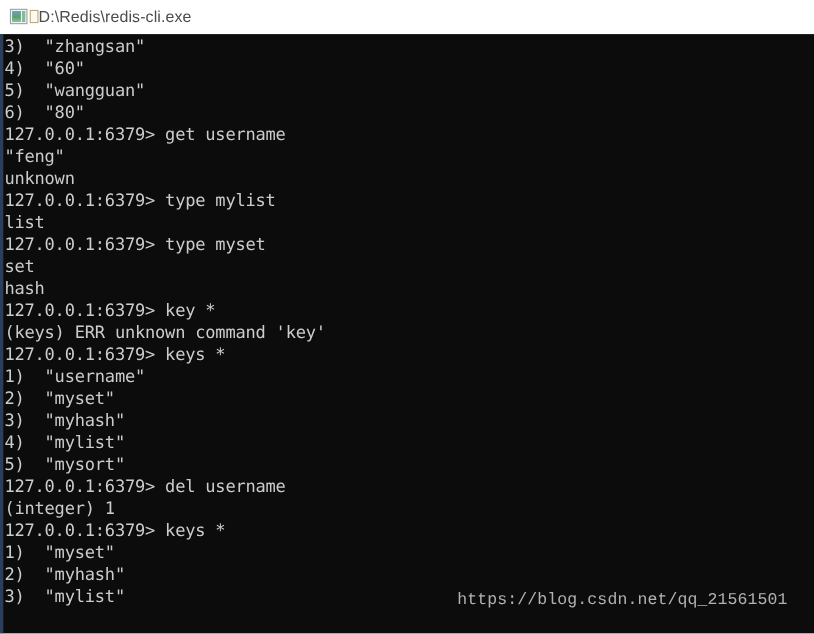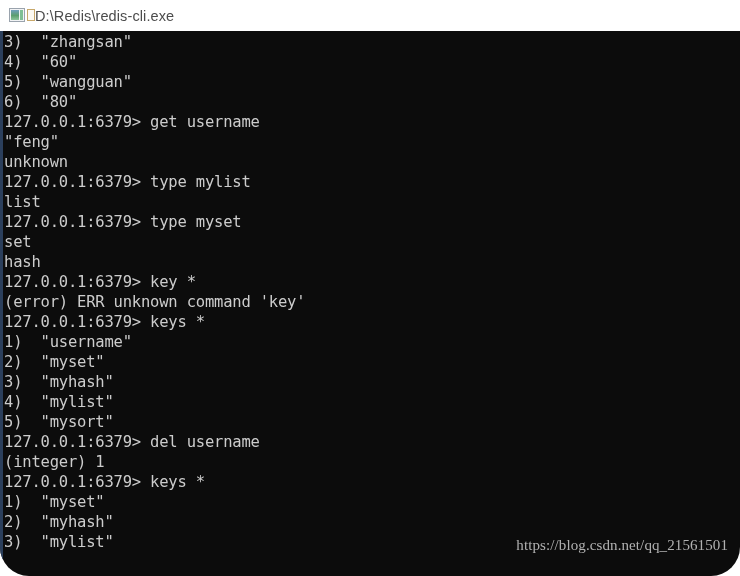--- a/index.html
+++ b/index.html
@@ -13,21 +13,20 @@
     overflow: hidden;
     font-family: "Liberation Sans", sans-serif;
   }
 
   .window {
     position: relative;
     width: 740px;
     height: 576px;
     background: #ffffff;
     overflow: hidden;
-    border-radius: 29px;
   }
 
   
   .titlebar {
     position: absolute;
     left: 0;
     top: 0;
     width: 740px;
     height: 31px;
     background: #ffffff;
@@ -116,23 +115,23 @@
     height: 20px;
     color: #cccccc;
     white-space: pre;
     letter-spacing: -0.2px;
     padding-left: 1px;
   }
 
   
   .watermark {
     position: absolute;
-    right: 12px;
+    right: 24px;
     bottom: 22px;
-    font-family: Liberation Serif, serif;
+    font-family: Liberation Mono, monospace;
     font-size: 15px;
     color: #d6d6d6;
     opacity: 0.82;
     white-space: nowrap;
     letter-spacing: 0.1px;
   }
 </style>
 </head>
 <body>
 
@@ -157,21 +156,21 @@
         <div class="line">6)  "80"</div>
         <div class="line">127.0.0.1:6379&gt; get username</div>
         <div class="line">"feng"</div>
         <div class="line">unknown</div>
         <div class="line">127.0.0.1:6379&gt; type mylist</div>
         <div class="line">list</div>
         <div class="line">127.0.0.1:6379&gt; type myset</div>
         <div class="line">set</div>
         <div class="line">hash</div>
         <div class="line">127.0.0.1:6379&gt; key *</div>
-        <div class="line">(error) ERR unknown command 'key'</div>
+        <div class="line">(keys) ERR unknown command 'key'</div>
         <div class="line">127.0.0.1:6379&gt; keys *</div>
         <div class="line">1)  "username"</div>
         <div class="line">2)  "myset"</div>
         <div class="line">3)  "myhash"</div>
         <div class="line">4)  "mylist"</div>
         <div class="line">5)  "mysort"</div>
         <div class="line">127.0.0.1:6379&gt; del username</div>
         <div class="line">(integer) 1</div>
         <div class="line">127.0.0.1:6379&gt; keys *</div>
         <div class="line">1)  "myset"</div>

